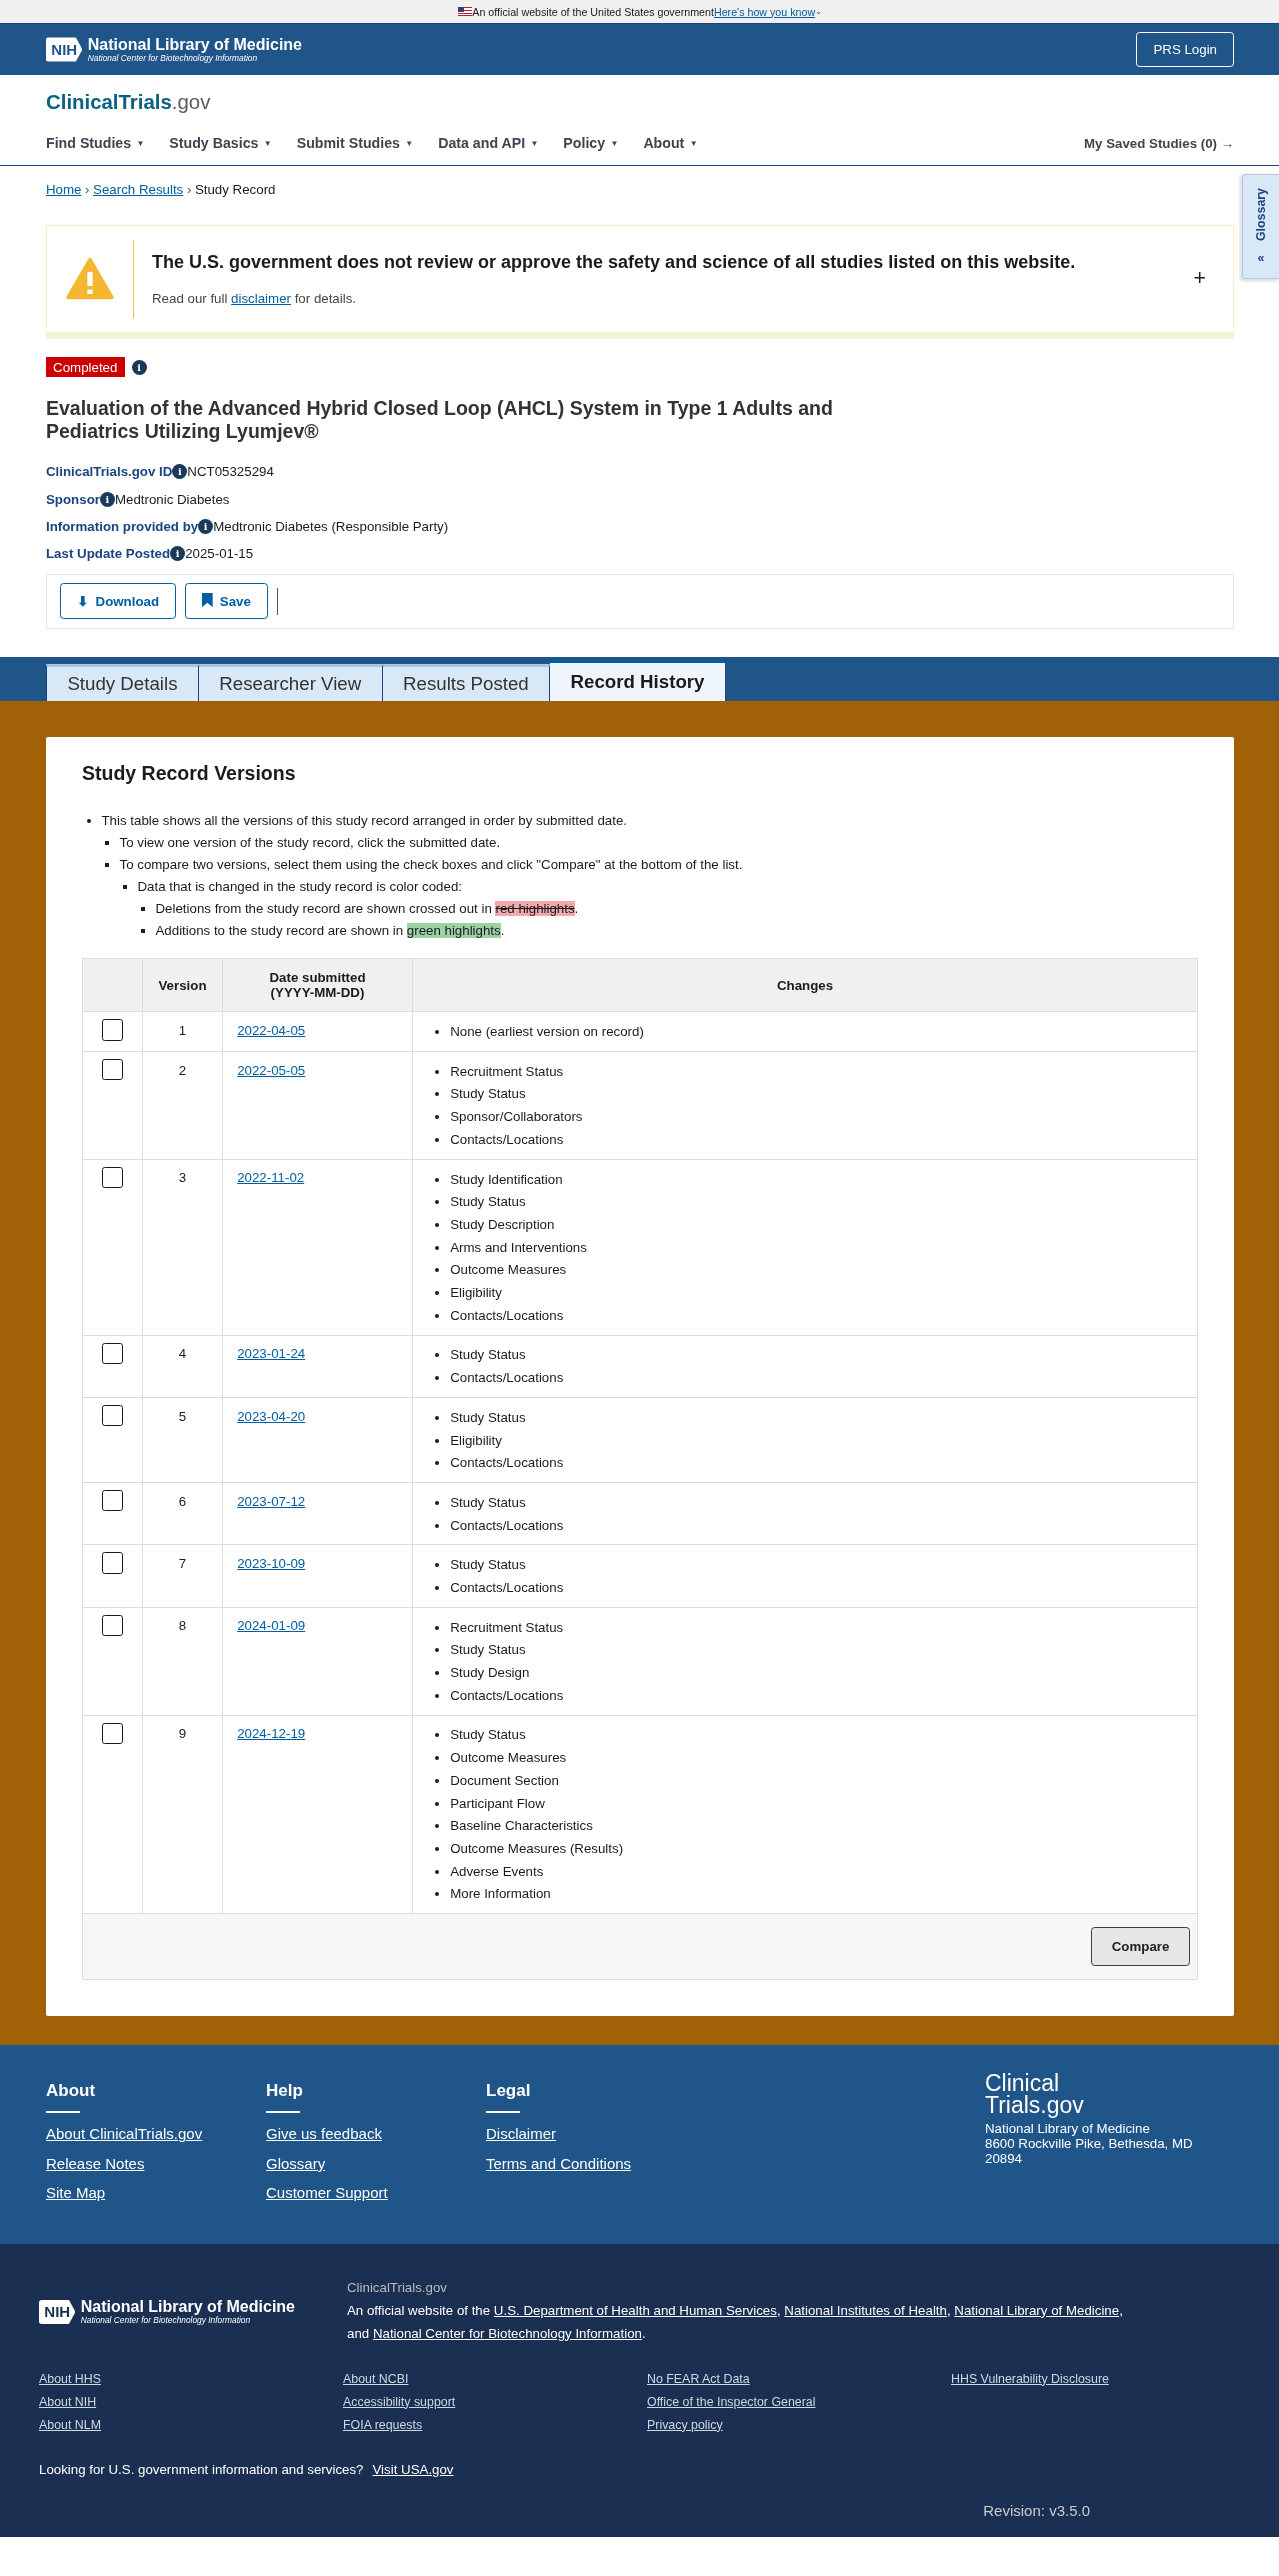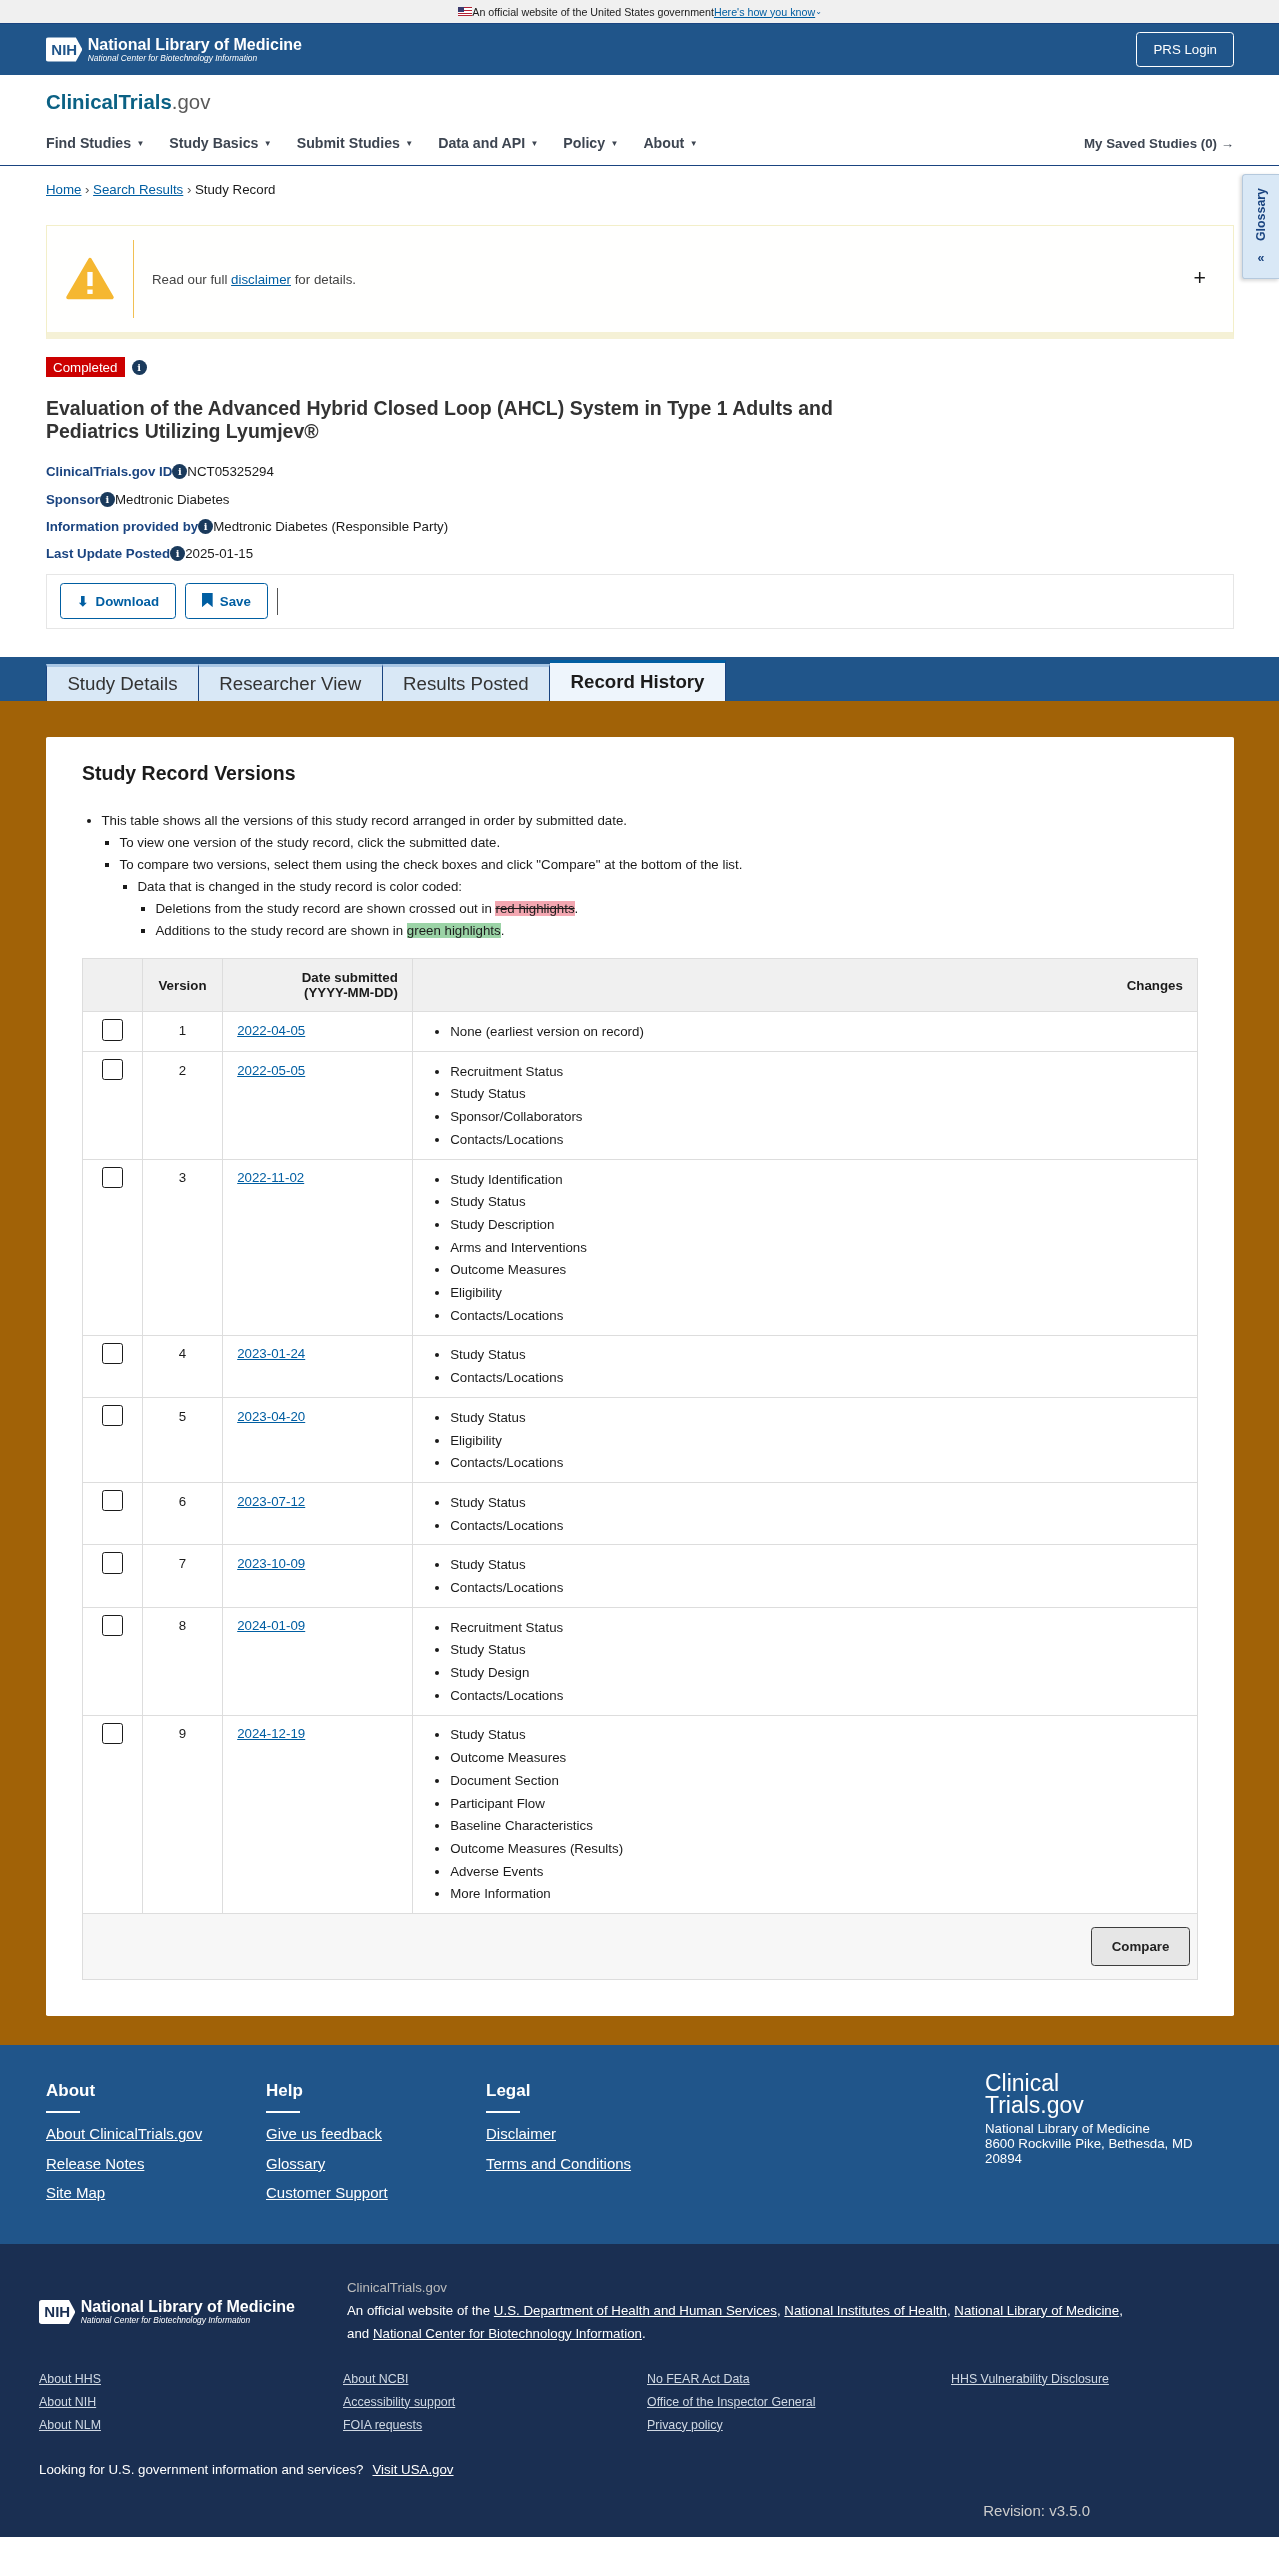--- a/index.html
+++ b/index.html
@@ -46,21 +46,21 @@
 .tab{height:37px;background:#d9e8f6;border-right:0.9px solid #1a4480;border-top:3.6px solid #a8c6e4;display:flex;align-items:center;padding:0 20.4px;font-size:18.7px;color:#333}
 .tab.active{background:#eef5fc;border-top:3.6px solid #005ea2;font-weight:bold;color:#1b1b1b;height:41px}
 .content-bg{background:#a16207;padding:36px 46px 28.4px}
 .panel{background:#fff;padding:25px 36px 36px;border-radius:1.8px}
 .panel h2{font-size:19.5px;font-weight:bold;margin-bottom:25px}
 .instr{font-size:13.3px;line-height:22px;margin-left:19.5px}
 .instr ul{margin-left:18px}
 .del{background:#f3a7b1;text-decoration:line-through}
 .add{background:#9bd3a6}
 table{width:100%;border-collapse:collapse;margin-top:16px;border:0.9px solid #ddd}
-th{background:#f0f0f0;text-align:right;font-size:13.3px;font-weight:bold;padding:9px 14.2px;border-right:0.9px solid #ddd;height:53px;vertical-align:middle}
+th{background:#f0f0f0;text-align:center;font-size:13.3px;font-weight:bold;padding:9px 14.2px;border-right:0.9px solid #ddd;height:53px;vertical-align:middle}
 td{font-size:13.3px;padding:7.1px 14.2px;border-top:0.9px solid #ddd;border-right:0.9px solid #ddd;vertical-align:top}
 td.cb{width:60px;text-align:center;padding-top:7.1px}
 .chk{display:inline-block;width:21.3px;height:21.3px;border:1.8px solid #1b1b1b;border-radius:2.7px;background:#fff}
 td.ver{width:80px;text-align:center;padding-top:10.7px}
 td.date{width:190px;padding-top:10.7px}
 td.chg ul{margin-left:23px;line-height:22.7px;padding-top:1.8px}
 .compare-row td{background:#f7f7f7;height:66px;text-align:right;vertical-align:middle}
 .compare-btn{background:#e6e6e6;border:1.8px solid #3d3d3d;border-radius:3.6px;height:39px;padding:0 19.5px;font-weight:bold;font-size:13.3px;font-family:"Liberation Sans",sans-serif;color:#222}
 .footer{background:#20558a;color:#fff;padding:36px 46px 27px;display:flex;position:relative;height:199px}
 .fcol{width:220px}
@@ -143,20 +143,21 @@
 
 <div class="disclaimer">
   <div class="warn">
     <svg width="50" height="44" viewBox="0 0 56 50">
         <path d="M28 3 L53 46 L3 46 Z" fill="#f5b731" stroke="#f5b731" stroke-width="4" stroke-linejoin="round"></path>
         <rect x="25" y="17" width="6" height="16" fill="#fff"></rect>
         <rect x="25" y="37" width="6" height="5" fill="#fff"></rect>
       </svg>
   </div>
   <div class="disc-body">
+    <h2>The U.S. government does not review or approve the safety and science of all studies listed on this website.</h2>
     <p><span>Read our full</span> <a href="#">disclaimer</a> <span>for details.</span></p>
   </div>
   <span class="plus">+</span>
 </div>
 
 <div class="status-row">
   <span class="badge">Completed</span>
   <span class="info">i</span>
 </div>
 

